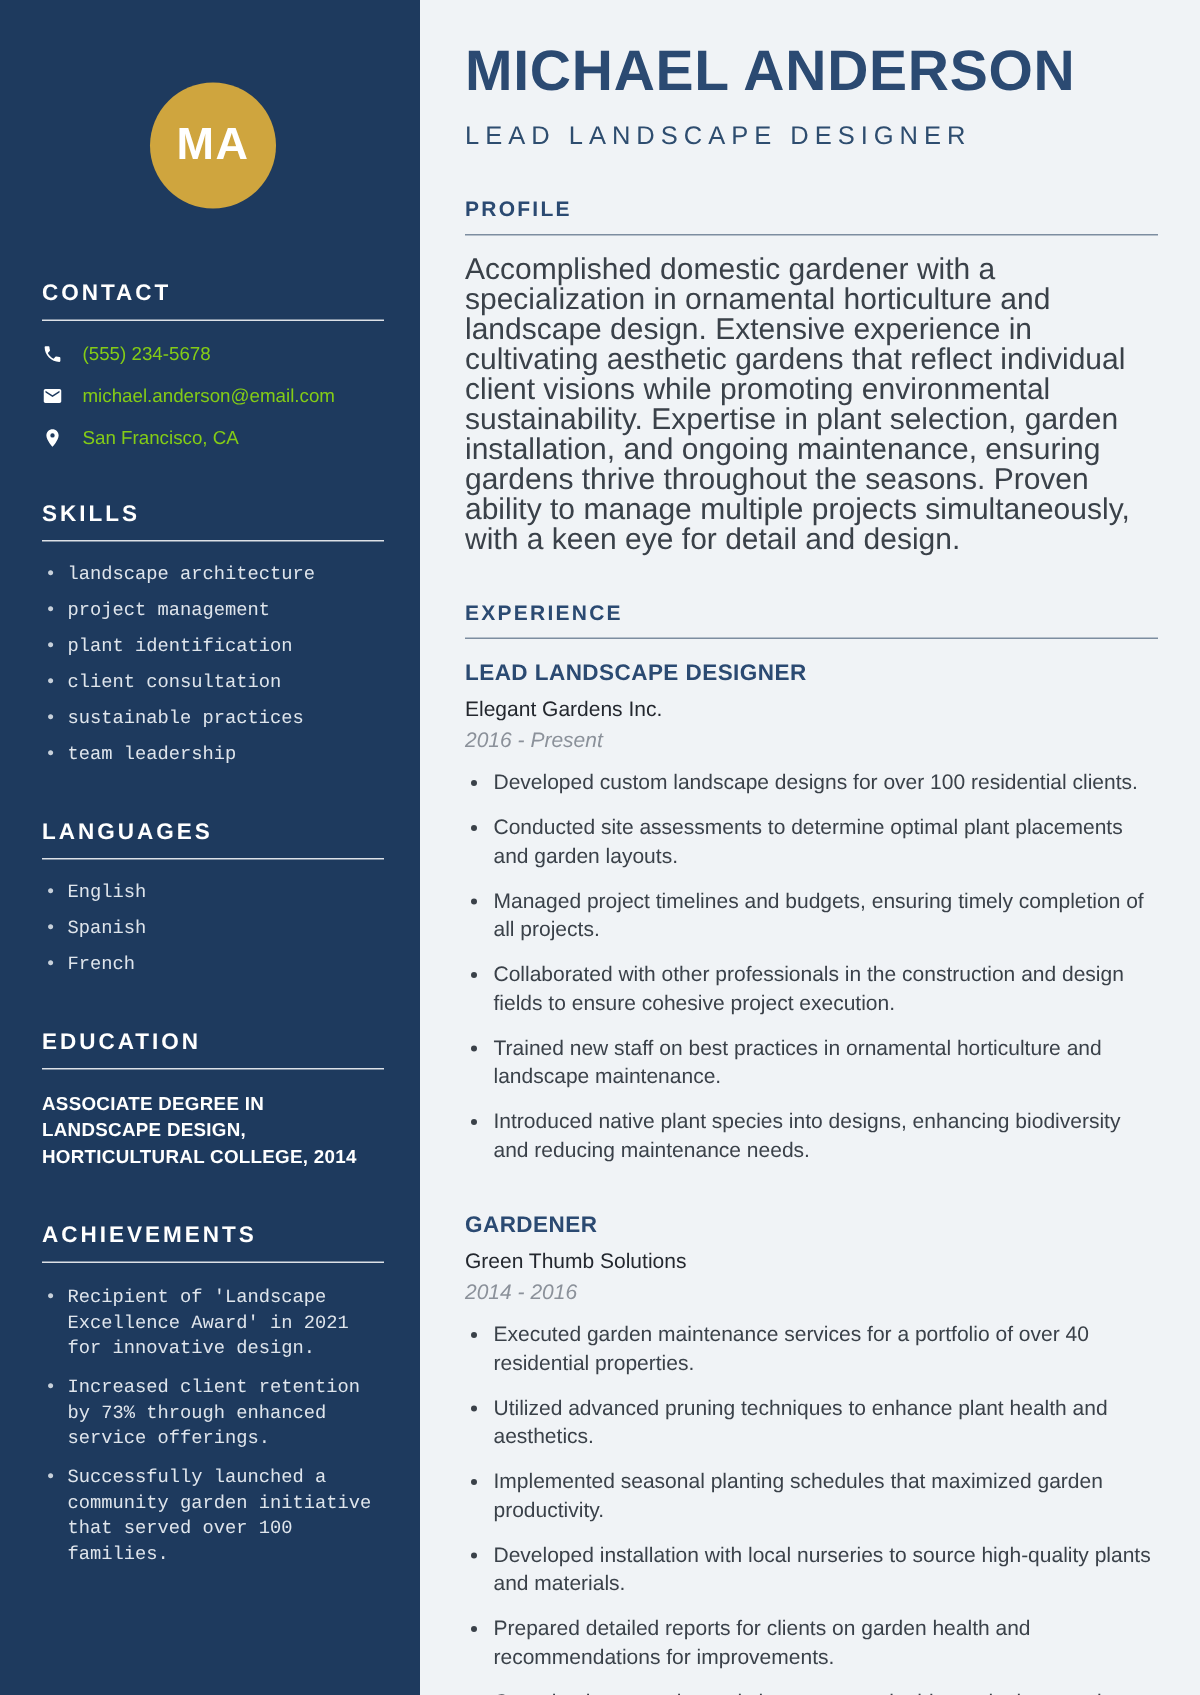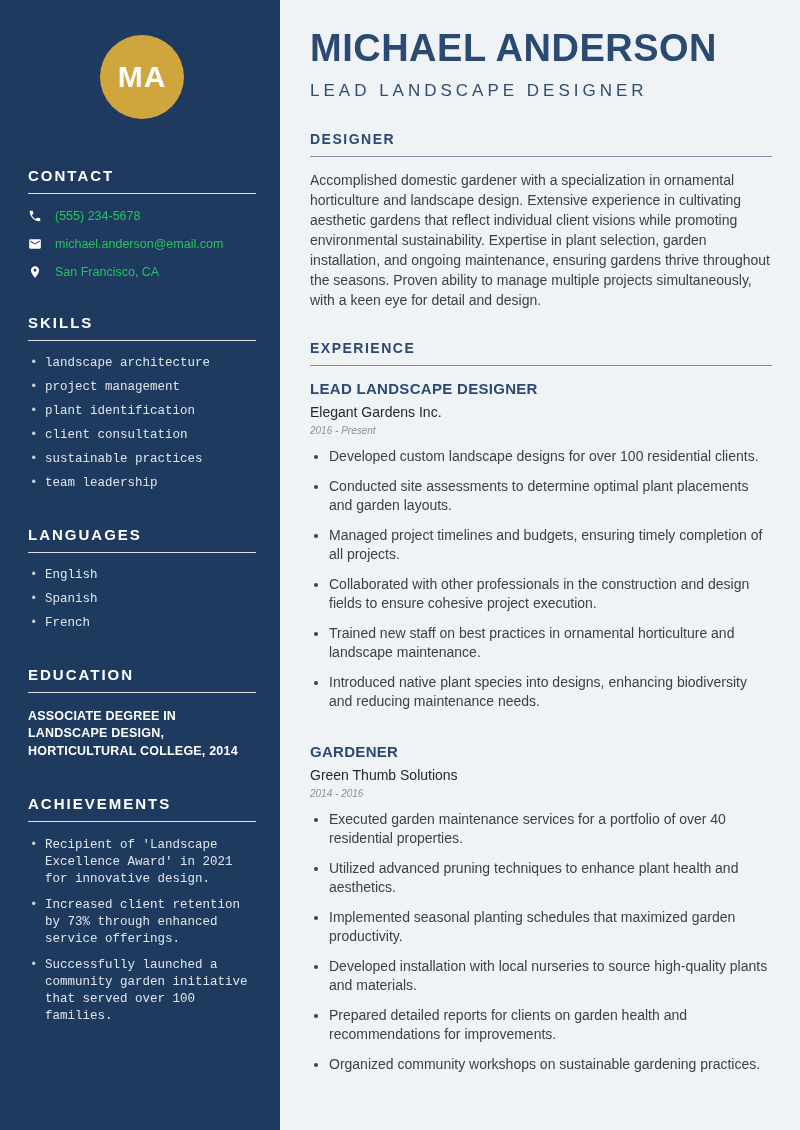--- a/index.html
+++ b/index.html
@@ -16,38 +16,38 @@
     font-family:"Liberation Sans","DejaVu Sans",sans-serif;
     background:var(--main-bg);
     overflow:hidden;
   }
 
   
   .sidebar{
     flex:0 0 280px;width:280px;height:1130px;
     background:var(--sidebar-bg);
     color:#e4e9ef;
-    padding:35px 24px 30px 28px;
+    padding:55px 24px 30px 28px;
   }
   .avatar{
     width:84px;height:84px;border-radius:50%;
     background:var(--avatar-bg);
     color:#ffffff;font-size:30px;font-weight:700;letter-spacing:1px;
     display:flex;align-items:center;justify-content:center;
     margin:0 auto 48px auto;
   }
   .side-section{margin-bottom:35px;}
   .side-heading{
     font-size:15px;font-weight:700;letter-spacing:2px;color:#ffffff;
     margin:0 0 15px 0;padding-bottom:9px;
     border-bottom:1.5px solid rgba(255,255,255,0.85);
   }
   .contact-row{
     display:flex;align-items:center;gap:13px;
-    font-size:12.5px;color:#22c55e;margin-bottom:14px;
+    font-size:12.5px;color:#84cc16;margin-bottom:14px;
   }
   .contact-icon{flex:0 0 14px;height:14px;}
   .contact-icon svg{width:14px;height:14px;fill:#ffffff;display:block;}
   .side-list{list-style:none;margin:0;padding:0;font-size:12.5px;}
   .side-list li{
     position:relative;padding-left:17px;margin-bottom:9px;
     line-height:15px;color:#dfe5ec;font-family:Liberation Mono, monospace;
   }
   .side-list li::before{content:"•";position:absolute;left:2px;color:#c7d0da;}
   .degree{
@@ -70,30 +70,30 @@
     font-size:17px;font-weight:500;letter-spacing:4px;
     color:#2e4d6f;margin:11px 0 0 0;
   }
   .main-section{margin-top:30px;}
   .main-heading{
     font-size:14px;font-weight:700;letter-spacing:1.5px;
     color:var(--accent-navy);margin:0;padding-bottom:9px;
     border-bottom:1px solid #7d8da0;
   }
   .profile-text{
-    font-size:14px;line-height:20px;color:#3a4149;margin:13px 0 4px 0;
+    font-size:20px;line-height:20px;color:#3a4149;margin:13px 0 4px 0;
   }
   .job{margin-top:14px;}
   .job + .job{margin-top:32px;}
   .job-title{
     font-size:15px;font-weight:700;letter-spacing:0.3px;
     color:var(--accent-navy);margin:0;
   }
   .company{font-size:14px;font-weight:400;color:#23272e;margin:7px 0 0 0;}
-  .dates{font-size:10px;font-style:italic;color:#8b919a;margin:5px 0 0 0;}
+  .dates{font-size:14px;font-style:italic;color:#8b919a;margin:5px 0 0 0;}
   .job-bullets{margin:11px 0 0 0;padding-left:19px;}
   .job-bullets li{
     font-size:14px;line-height:19px;color:#3a4149;margin-bottom:11px;
   }
 </style>
 </head>
 <body>
 
 <aside class="sidebar">
   <div class="avatar">
@@ -165,21 +165,21 @@
         <li>Successfully launched a community garden initiative that served over 100 families.</li>
       </ul>
   </section>
 </aside>
 
 <main class="main">
   <h1 class="name">MICHAEL ANDERSON</h1>
   <div class="job-subtitle">LEAD LANDSCAPE DESIGNER</div>
 
   <section class="main-section">
-    <h3 class="main-heading">DESIGNER</h3>
+    <h3 class="main-heading">PROFILE</h3>
     <p class="profile-text">Accomplished domestic gardener with a specialization in ornamental horticulture and landscape design. Extensive experience in cultivating aesthetic gardens that reflect individual client visions while promoting environmental sustainability. Expertise in plant selection, garden installation, and ongoing maintenance, ensuring gardens thrive throughout the seasons. Proven ability to manage multiple projects simultaneously, with a keen eye for detail and design.</p>
   </section>
 
   <section class="main-section">
     <h3 class="main-heading">EXPERIENCE</h3>
 
     <article class="job">
       <h4 class="job-title">LEAD LANDSCAPE DESIGNER</h4>
       <div class="company">Elegant Gardens Inc.</div>
       <div class="dates">2016 - Present</div>

